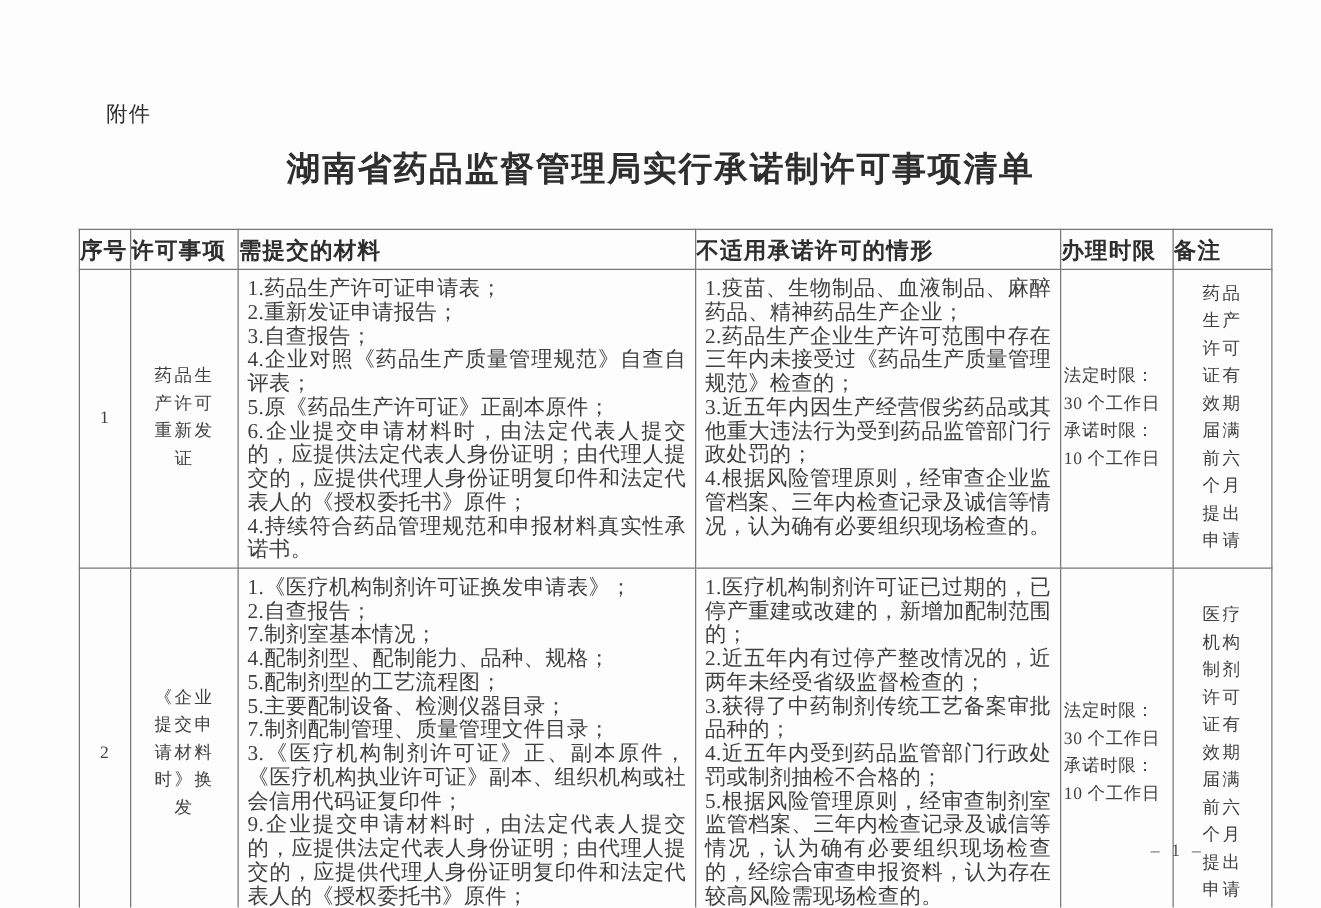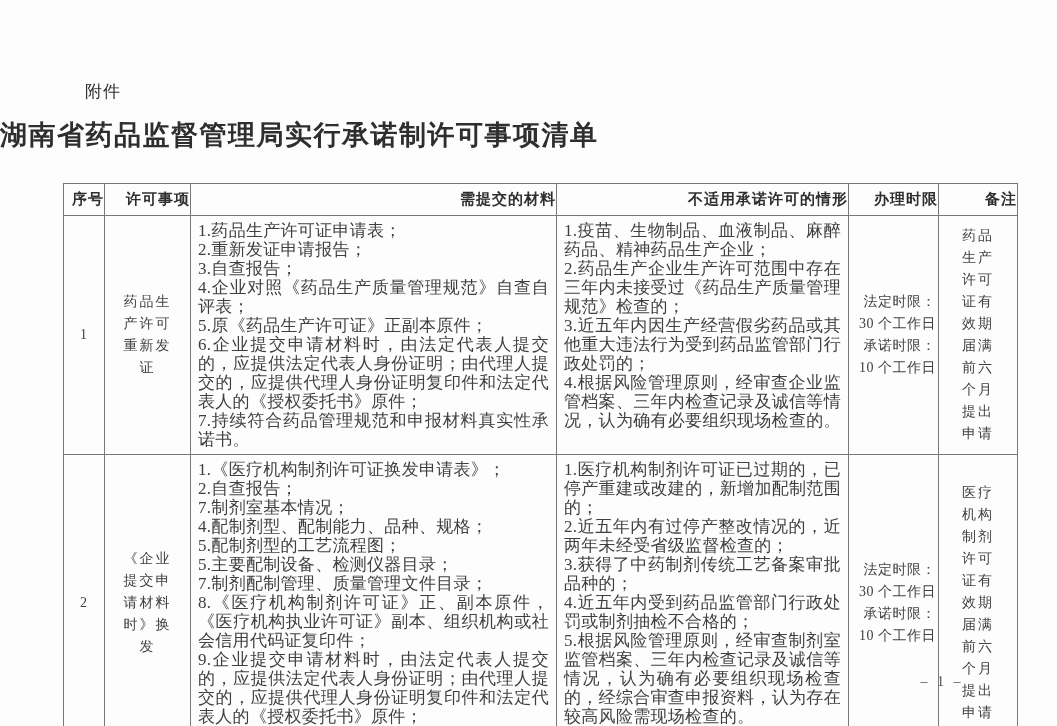--- a/index.html
+++ b/index.html
@@ -23,21 +23,21 @@
     font-size: 17px;
     font-family: Liberation Mono, monospace;
     color: var(--text-dark, #2e2e2e);
     letter-spacing: 1px;
   }
   .title {
     position: absolute;
     left: 0;
     top: 117px;
     width: 100%;
-    text-align: left;
+    text-align: center;
     font-size: 27px;
     font-weight: bold;
     font-family: "Liberation Sans", "DejaVu Sans", sans-serif;
     color: var(--text-dark, #2e2e2e);
     letter-spacing: 1.5px;
   }
   table.list-table {
     position: absolute;
     left: 63px;
     top: 183px;
@@ -45,23 +45,23 @@
     border-collapse: collapse;
     table-layout: fixed;
   }
   .list-table th, .list-table td {
     border: 1px solid var(--border, #777777);
     overflow: hidden;
   }
   .list-table th {
     font-family: "Liberation Sans", "DejaVu Sans", sans-serif;
     font-weight: 600;
-    font-size: 15px;
+    font-size: 18px;
     height: 32px;
-    text-align: right;
+    text-align: left;
     vertical-align: middle;
     color: var(--text-dark, #333333);
     letter-spacing: 1px;
   }
   td.c-center {
     text-align: center;
     vertical-align: middle;
     font-size: 14px;
     line-height: 22px;
     letter-spacing: 2px;
@@ -70,21 +70,21 @@
   td.c-list {
     vertical-align: top;
     padding: 5px 7px;
     font-size: 17px;
     line-height: 19px;
     letter-spacing: 0.3px;
     text-align: justify;
   }
   td.c-list .line { width: 100%; }
   td.c-mid-list {
-    text-align: right;
+    text-align: left;
     vertical-align: middle;
     font-size: 14px;
     line-height: 22px;
     letter-spacing: 0.5px;
     padding: 4px 2px;
   }
   tr.row-1 { height: 174px; }
   tr.row-2 { height: 259px; }
   .page-number {
     position: absolute;
@@ -129,21 +129,21 @@
       <tr class="row-1">
         <td class="c-center">1</td>
         <td class="c-center">药品生产许可重新发证</td>
         <td class="c-list">
             <div class="line">1.药品生产许可证申请表；</div>
             <div class="line">2.重新发证申请报告；</div>
             <div class="line">3.自查报告；</div>
             <div class="line">4.企业对照《药品生产质量管理规范》自查自评表；</div>
             <div class="line">5.原《药品生产许可证》正副本原件；</div>
             <div class="line">6.企业提交申请材料时，由法定代表人提交的，应提供法定代表人身份证明；由代理人提交的，应提供代理人身份证明复印件和法定代表人的《授权委托书》原件；</div>
-            <div class="line">7.持续符合药品管理规范和申报材料真实性承诺书。</div>
+            <div class="line">4.持续符合药品管理规范和申报材料真实性承诺书。</div>
           </td>
         <td class="c-list">
             <div class="line">1.疫苗、生物制品、血液制品、麻醉药品、精神药品生产企业；</div>
             <div class="line">2.药品生产企业生产许可范围中存在三年内未接受过《药品生产质量管理规范》检查的；</div>
             <div class="line">3.近五年内因生产经营假劣药品或其他重大违法行为受到药品监管部门行政处罚的；</div>
             <div class="line">4.根据风险管理原则，经审查企业监管档案、三年内检查记录及诚信等情况，认为确有必要组织现场检查的。</div>
           </td>
         <td class="c-mid-list">
             <div class="line">法定时限：</div>
             <div class="line">30 个工作日</div>
@@ -156,21 +156,21 @@
         <td class="c-center">2</td>
         <td class="c-center">《企业提交申请材料时》换发</td>
         <td class="c-list">
             <div class="line">1.《医疗机构制剂许可证换发申请表》；</div>
             <div class="line">2.自查报告；</div>
             <div class="line">7.制剂室基本情况；</div>
             <div class="line">4.配制剂型、配制能力、品种、规格；</div>
             <div class="line">5.配制剂型的工艺流程图；</div>
             <div class="line">5.主要配制设备、检测仪器目录；</div>
             <div class="line">7.制剂配制管理、质量管理文件目录；</div>
-            <div class="line">8.《医疗机构制剂许可证》正、副本原件，《医疗机构执业许可证》副本、组织机构或社会信用代码证复印件；</div>
+            <div class="line">3.《医疗机构制剂许可证》正、副本原件，《医疗机构执业许可证》副本、组织机构或社会信用代码证复印件；</div>
             <div class="line">9.企业提交申请材料时，由法定代表人提交的，应提供法定代表人身份证明；由代理人提交的，应提供代理人身份证明复印件和法定代表人的《授权委托书》原件；</div>
             <div class="line">10.申报材料真实性承诺书。</div>
           </td>
         <td class="c-list">
             <div class="line">1.医疗机构制剂许可证已过期的，已停产重建或改建的，新增加配制范围的；</div>
             <div class="line">2.近五年内有过停产整改情况的，近两年未经受省级监督检查的；</div>
             <div class="line">3.获得了中药制剂传统工艺备案审批品种的；</div>
             <div class="line">4.近五年内受到药品监管部门行政处罚或制剂抽检不合格的；</div>
             <div class="line">5.根据风险管理原则，经审查制剂室监管档案、三年内检查记录及诚信等情况，认为确有必要组织现场检查的，经综合审查申报资料，认为存在较高风险需现场检查的。</div>
           </td>

